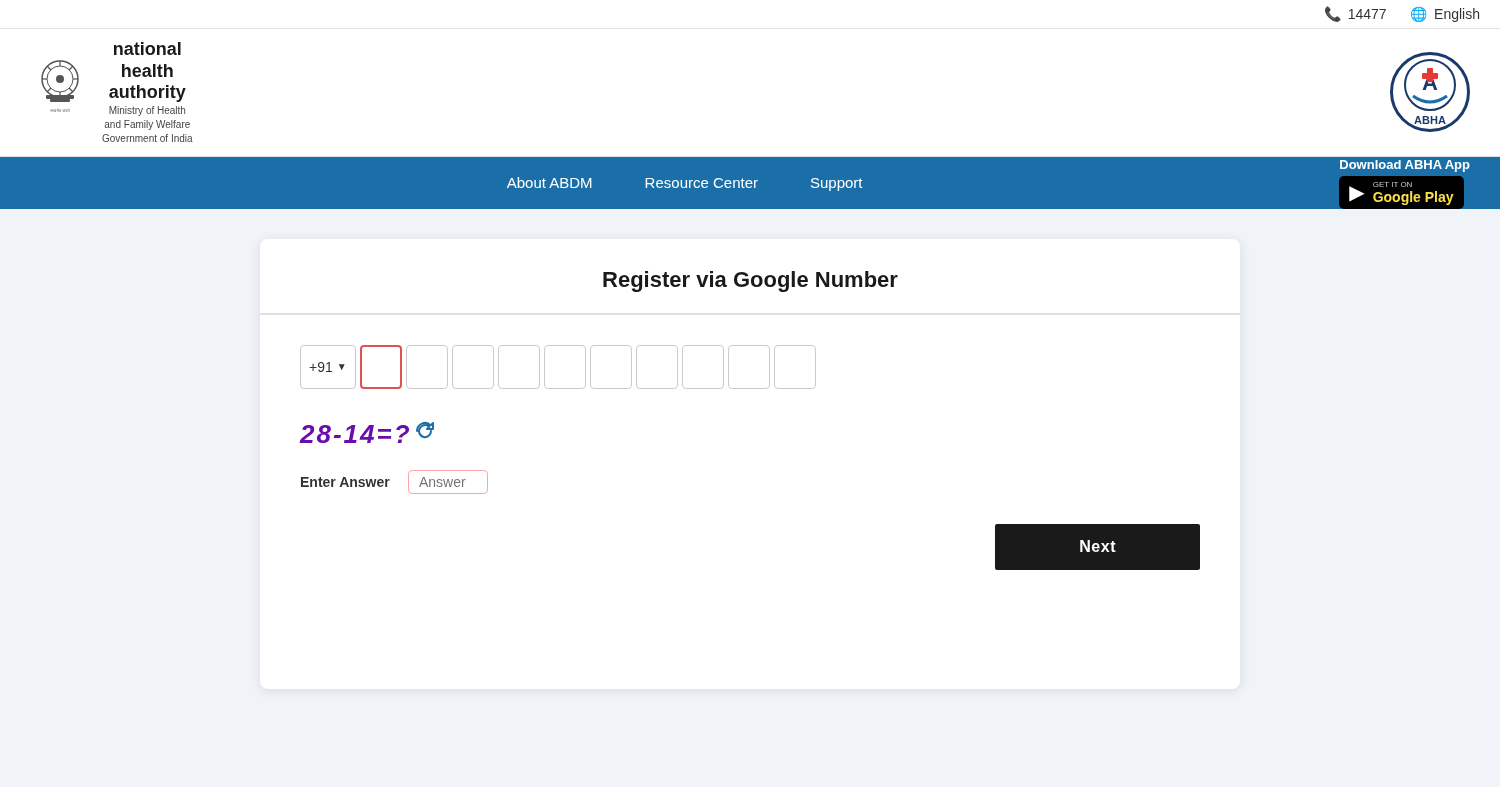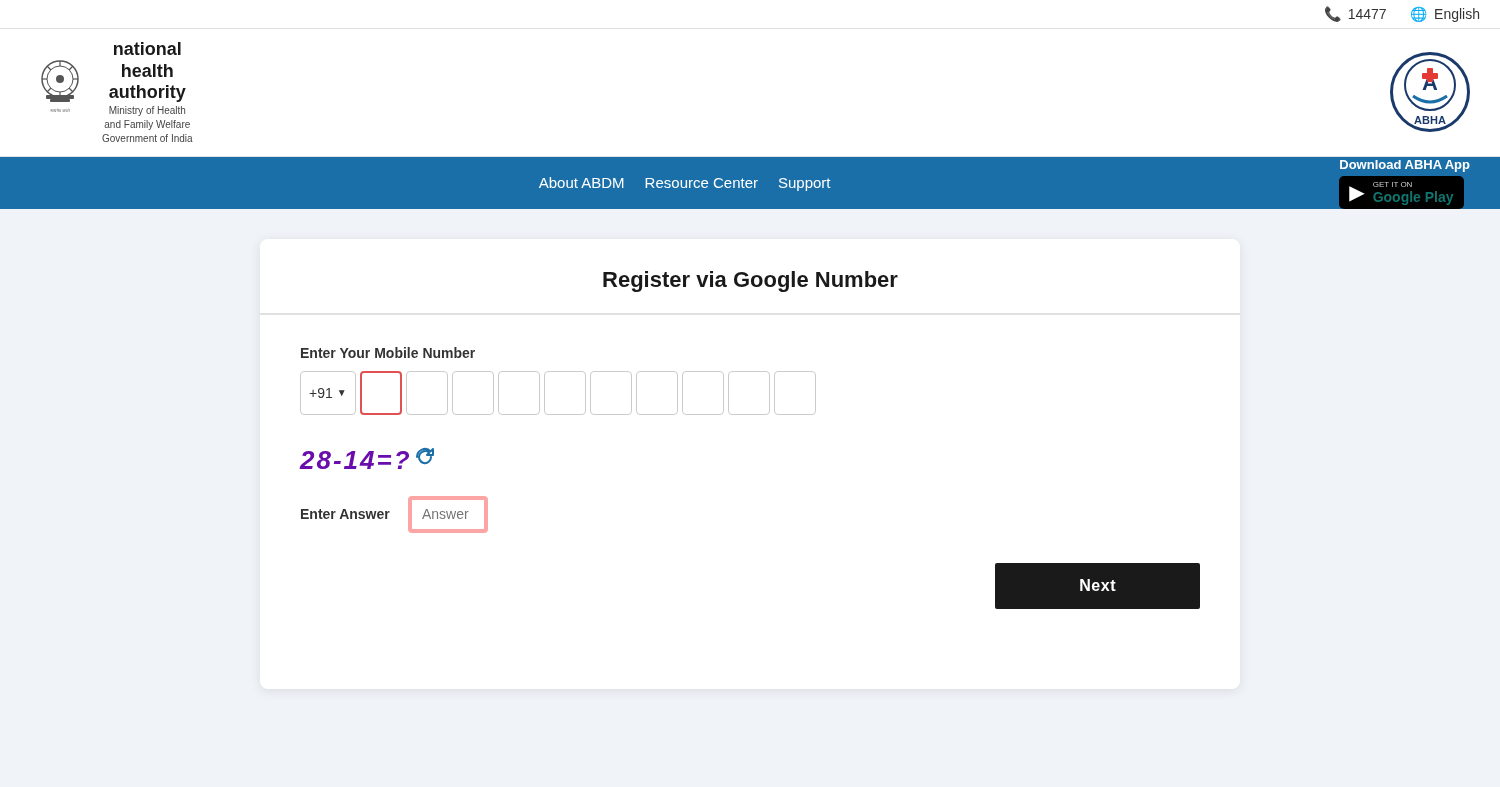--- a/index.html
+++ b/index.html
@@ -91,21 +91,21 @@
     .nav-bar {
       background: #1a6fa8;
       display: flex;
       align-items: center;
       justify-content: space-between;
       padding: 0 30px;
       min-height: 52px;
     }
     .nav-links {
       display: flex;
-      gap: 20px;
+      gap: 52px;
       list-style: none;
       flex: 1;
       justify-content: center;
     }
     .nav-links li a {
       color: #fff;
       text-decoration: none;
       font-size: 15px;
       font-weight: 500;
       cursor: pointer;
@@ -131,21 +131,21 @@
       gap: 8px;
       cursor: pointer;
     }
     .google-play-badge .badge-text-top {
       font-size: 8px;
       color: #ccc;
     }
     .google-play-badge .badge-text-main {
       font-size: 14px;
       font-weight: bold;
-      color: #0f766e;
+      color: #fde047;
     }
 
     
     .main-content {
       display: flex;
       justify-content: center;
       padding: 30px 20px;
     }
     .form-card {
       background: #fff;
@@ -234,23 +234,23 @@
       gap: 8px;
       margin-bottom: 30px;
     }
     .answer-label {
       font-size: 14px;
       font-weight: 600;
       color: #333;
       min-width: 100px;
     }
     .answer-input {
-      border: 4px solid #fca5a5;
+      border: 1px solid #fca5a5;
       border-radius: 4px;
-      height: 37px;
+      height: 24px;
       padding: 0 10px;
       font-size: 14px;
       width: 80px;
       outline: none;
     }
     .next-btn-row {
       display: flex;
       justify-content: flex-end;
       margin-top: 10px;
     }
@@ -355,21 +355,20 @@
   </div>
 </nav>
 
 <div class="main-content">
   <div class="form-card">
     <div class="form-card-header">
       <h2>Register via Google Number</h2>
     </div>
     <div class="form-card-body">
 
-      <div class="field-label">Enter Your Mobile Number</div>
       <div class="mobile-input-row">
         <div class="country-code">
           <span>+91</span>
           <span style="font-size:10px;">▼</span>
         </div>
         <input type="text" maxlength="1" class="digit-box active" style="border-color: rgb(224, 82, 82); border-width: 2px;">
         <input type="text" maxlength="1" class="digit-box" style="">
         <input type="text" maxlength="1" class="digit-box" style="">
         <input type="text" maxlength="1" class="digit-box" style="">
         <input type="text" maxlength="1" class="digit-box" style="">

